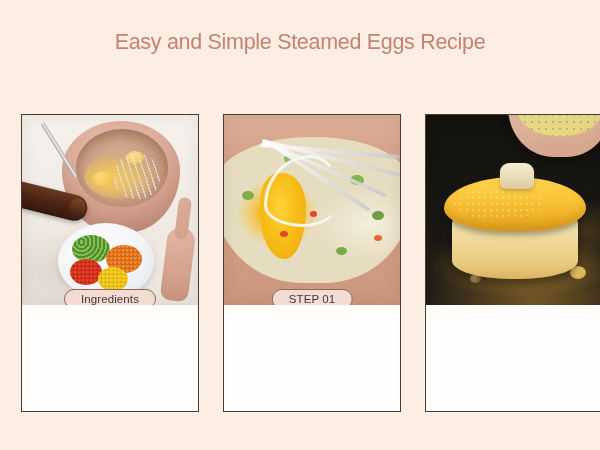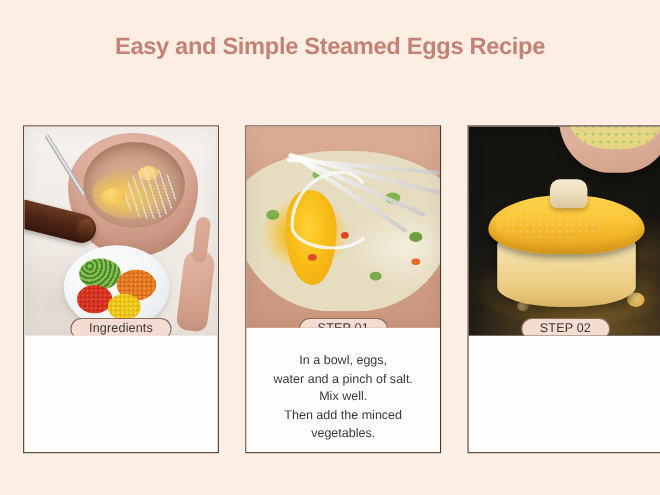--- a/index.html
+++ b/index.html
@@ -17,21 +17,21 @@
   }
 
   
   .page-title {
     position: absolute;
     top: 30px;
     left: 0;
     width: 600px;
     text-align: center;
     font-size: 21.5px;
-    font-weight: bold;
+    font-weight: normal;
     letter-spacing: -0.3px;
     color: #c38274;
     font-family: "Liberation Sans", sans-serif;
   }
 
   
   .cards {
     position: absolute;
     top: 114px;
     left: 21px;
@@ -347,37 +347,31 @@
       <div class="sp r3"></div>
       <div class="whisk2">
         <div class="w-wire wd"></div>
         <div class="w-wire wa"></div>
         <div class="w-wire wb"></div>
         <div class="w-wire wc"></div>
         <div class="w-loop"></div>
       </div>
       <div class="badge">STEP 01</div>
     </div>
-    <div class="caption">In a bowl, eggs,
-water and a pinch of salt.
-Mix well.
-Then add the minced
-vegetables.</div>
   </div>
 
   <div class="card">
     <div class="photo p3">
       <div class="mw"></div>
       <div class="mw-floor"></div>
       <div class="glow-dot"></div>
       <div class="glow-dot2"></div>
       <div class="cont-body"></div>
       <div class="cont-lid"></div>
       <div class="lid-speck"></div>
       <div class="lid-knob"></div>
       <div class="inset-bowl">
         <div class="inset-egg"></div>
       </div>
-      <div class="badge">STEP 02</div>
     </div>
   </div>
 
 </div>
 
 </body></html>

